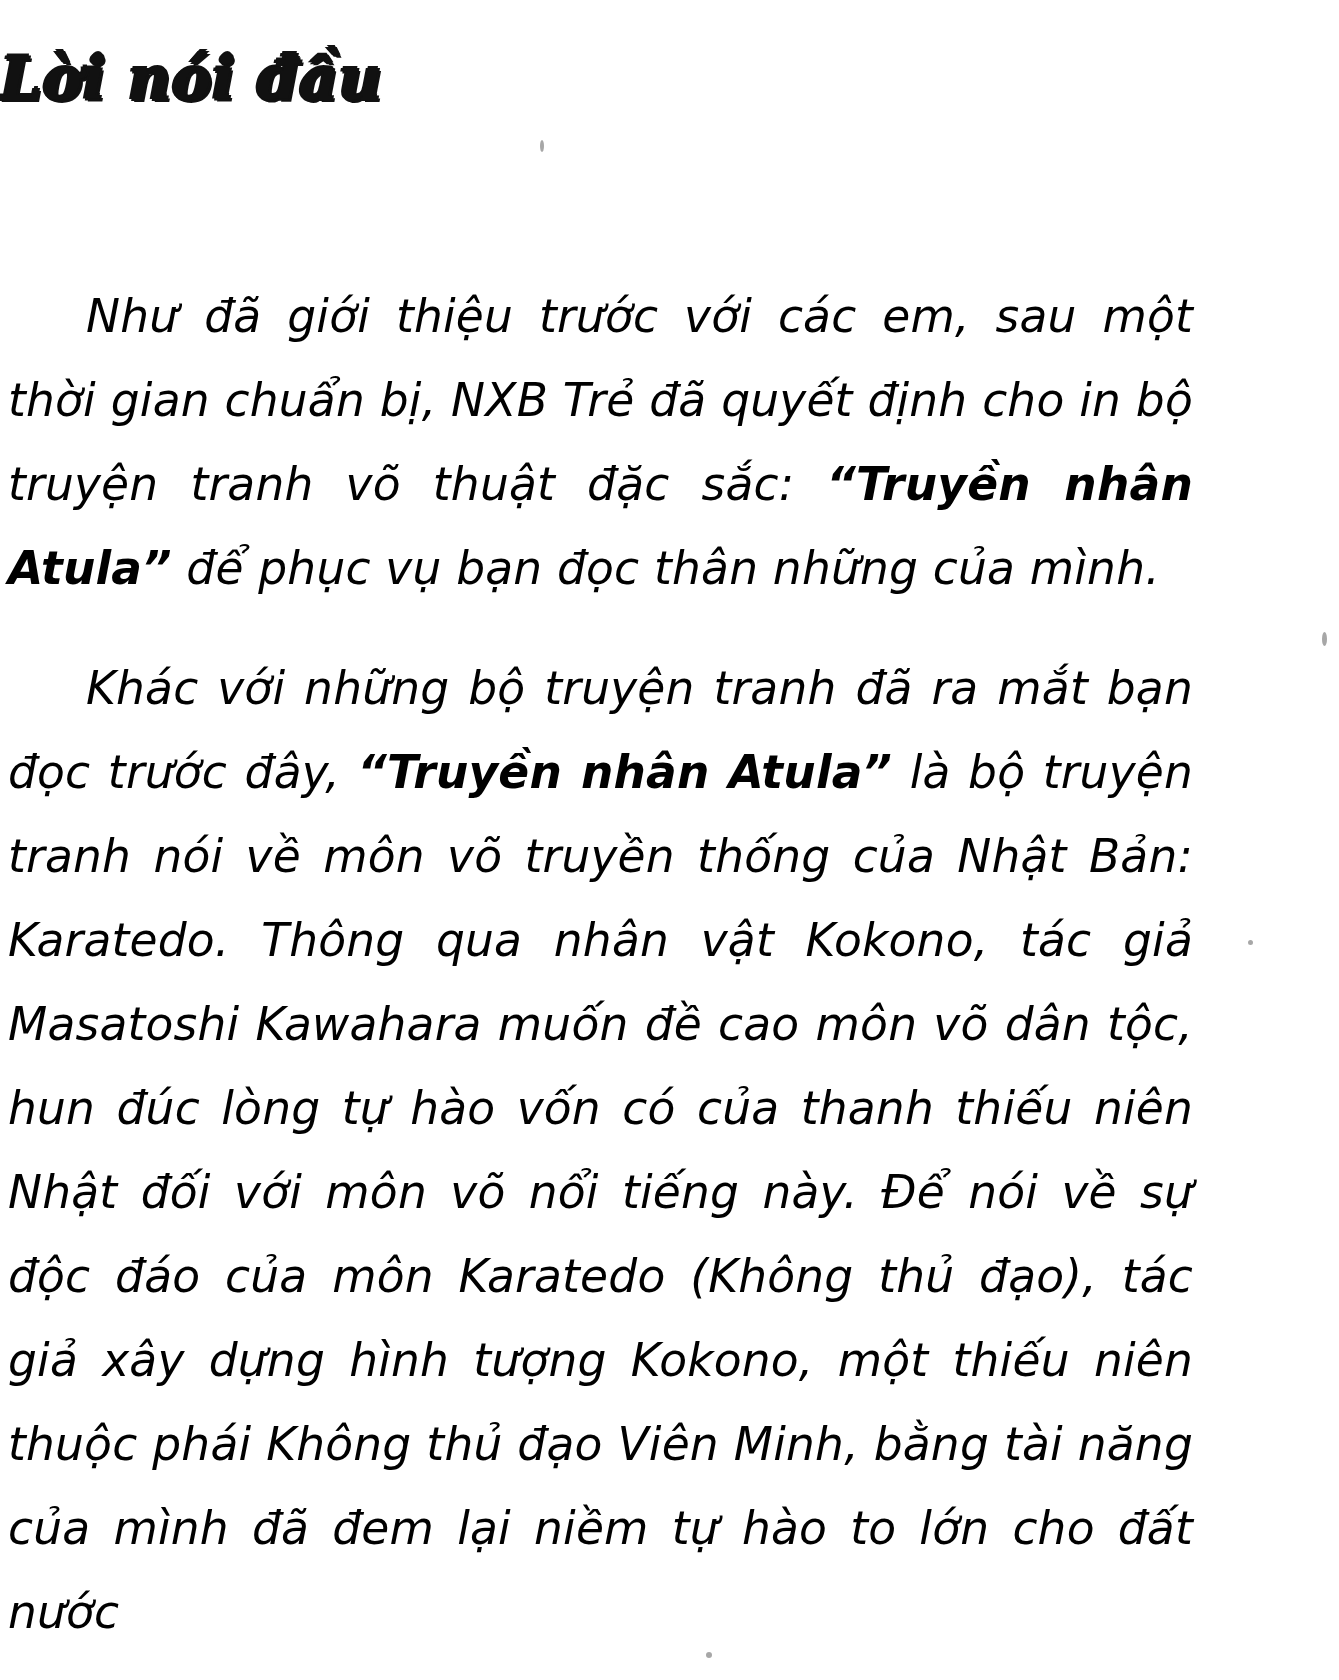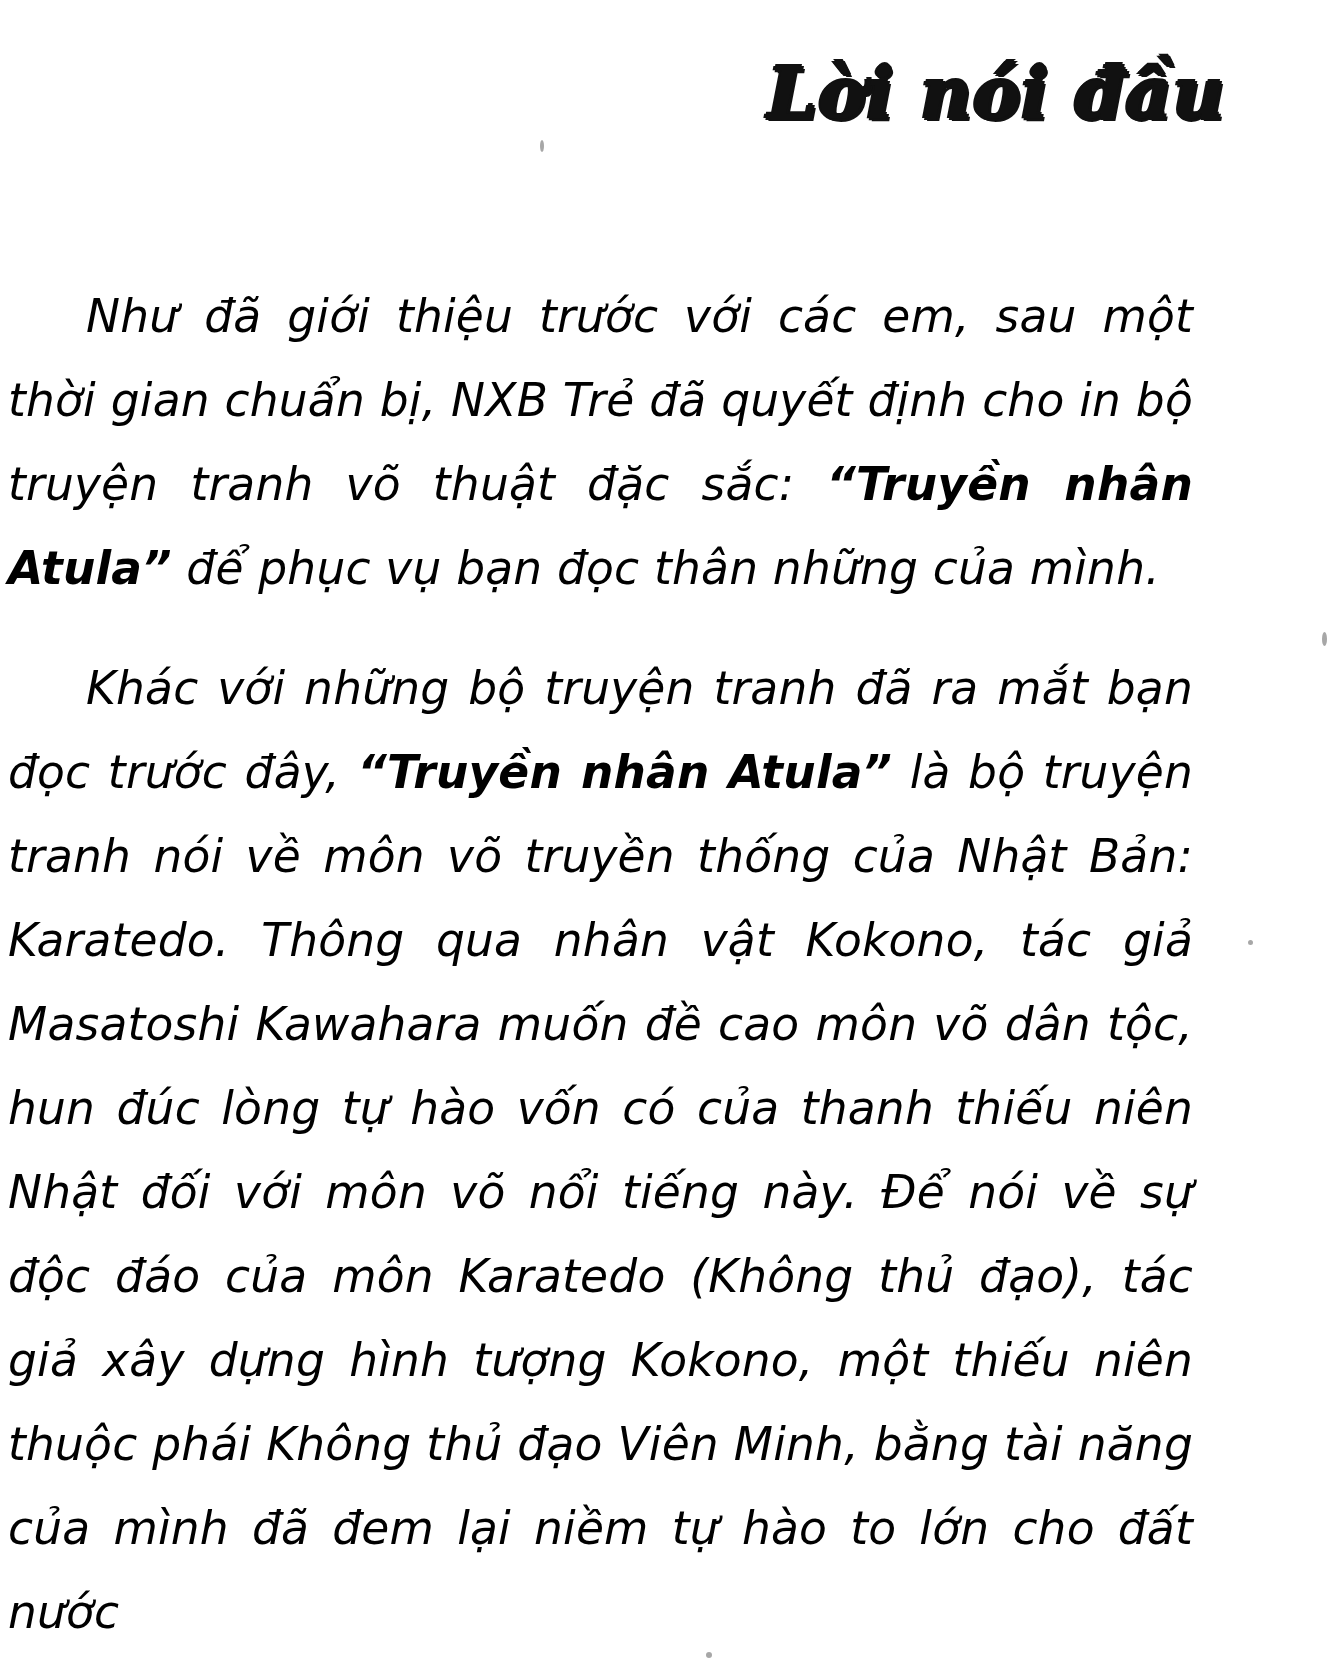--- a/index.html
+++ b/index.html
@@ -21,34 +21,33 @@
     inset: 0;
     padding: 0;
   }
 
   
   .title {
     position: absolute;
     top: 8px;
     left: 0;
     width: 1190px;
-    text-align: right;
+    text-align: left;
     font-family: "DejaVu Serif", serif;
     font-weight: bold;
     font-style: italic;
-    font-size: 71px;
+    font-size: 59px;
     letter-spacing: 1px;
     line-height: 1.05;
     color: #111111;
     text-shadow:
       2px 0 0 #111, -2px 0 0 #111,
       0 2px 0 #111, 0 -2px 0 #111,
       3px 3px 0 #111;
     white-space: nowrap;
-    padding-left: 35px;
   }
 
   
   .watermark {
     position: absolute;
     top: 10px;
     right: 20px;
     width: 215px;
     height: 215px;
     opacity: 0.55;

